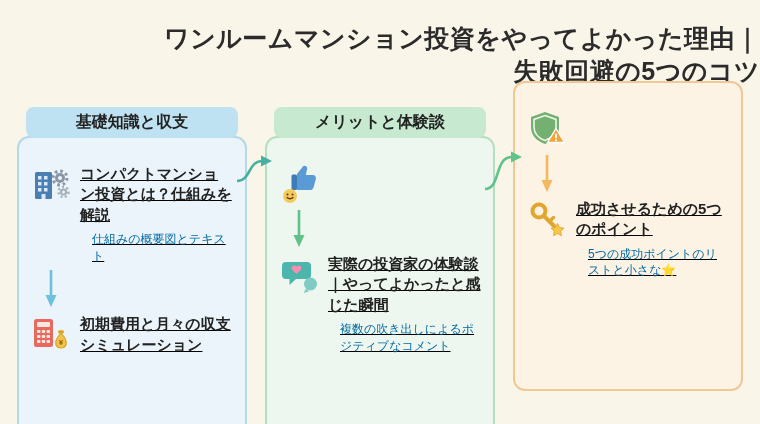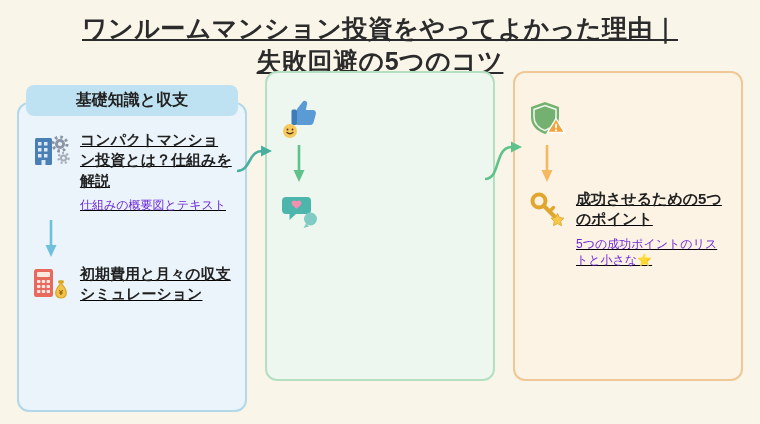--- a/index.html
+++ b/index.html
@@ -5,35 +5,35 @@
   :root{
     --background:#faf5e9; --title_color:#2b2b2b;
     --col1_header_bg:#bfe2f2; --col1_card_bg:#eaf4fa; --col1_border:#b2d8ea; --col1_arrow:#6fc0dd;
     --col2_header_bg:#c6e9cf; --col2_card_bg:#edf7ef; --col2_border:#b5dfc1; --col2_arrow:#5fc28a;
     --col3_header_bg:#f7d8ad; --col3_card_bg:#fdf3e4; --col3_border:#f0c896; --col3_arrow:#f4b860;
     --connector1:#49b0a0; --connector2:#5fc28a;
   }
   *{margin:0;padding:0;box-sizing:border-box;}
   html,body{width:760px;height:424px;}
   body{background:var(--background);font-family:"Liberation Sans",sans-serif;overflow:hidden;}
-  .title{ text-align:center;padding-top:12px;font-size:25px;font-weight:bold;
-    color:var(--title_color);line-height:1.3;letter-spacing:.5px;text-decoration:underline;}
+  .title{ text-align:right;padding-top:22px;font-size:25px;font-weight:bold;
+    color:var(--title_color);line-height:1.3;letter-spacing:.5px;}
   .columns{display:flex;gap:18px;padding:0 17px;margin-top:8px;position:relative;}
   .column{flex:1;display:flex;flex-direction:column;min-width:0;}
   .col-header{border-radius:8px;padding:5px 6px;text-align:center;font-size:16px;font-weight:bold;
-    color:#222;width:92%;margin:0 auto;position:relative;z-index:2;}
+    color:#222;width:92%;margin:12px auto;position:relative;z-index:2;}
   .card{border-radius:12px;border:2px solid;margin-top:-14px;padding:26px 12px 18px;height:310px;text-decoration:underline;}
   .c1 .col-header{background:var(--col1_header_bg);} .c1 .card{background:var(--col1_card_bg);border-color:var(--col1_border);} .c1 .down-arrow{color:var(--col1_arrow);}
   .c2 .col-header{background:var(--col2_header_bg);} .c2 .card{background:var(--col2_card_bg);border-color:var(--col2_border);} .c2 .down-arrow{color:var(--col2_arrow);}
   .c3 .col-header{background:var(--col3_header_bg);} .c3 .card{background:var(--col3_card_bg);border-color:var(--col3_border);} .c3 .down-arrow{color:var(--col3_arrow);}
   .item{display:flex;gap:9px;align-items:flex-start;}
   .icon{flex:0 0 40px;width:40px;height:40px;}
   .icon svg{display:block;}
   .item-title{font-size:15px;font-weight:bold;color:#222;line-height:1.35;}
-  .item-sub{font-size:12px;color:#6d28d9;line-height:1.4;margin-top:6px;}
+  .item-sub{font-size:12px;color:#0369a1;line-height:1.4;margin-top:6px;margin-left:12px;}
   .down-arrow{margin:4px 0 4px 13px;height:42px;}
   .connector{position:absolute;z-index:3;pointer-events:none;}
   .connector-1{left:234px;top:56px;color:var(--connector1);}
   .connector-2{left:482px;top:48px;color:var(--connector2);}
 </style>
 </head>
 <body>
 
 <header class="title">
   <div>ワンルームマンション投資をやってよかった理由｜</div>
@@ -99,20 +99,21 @@
           </svg>
         </span>
         <div class="item-text">
           <div class="item-title">初期費用と月々の収支シミュレーション</div>
         </div>
       </div>
     </div>
   </section>
 
   <section class="column c2">
+    <div class="col-header">メリットと体験談</div>
     <div class="card">
       <div class="item">
         <span class="icon">
           <svg viewBox="0 0 40 40" width="40" height="40">
             <path d="M18 10 l5.5-7 a2.6 2.6 0 0 1 4.7 1.8 L26.8 11 H34 a3 3 0 0 1 2.9 3.7 l-2.2 8.2 A4 4 0 0 1 30.8 26 H18 z" fill="#5b9bd5"></path>
             <rect x="12.5" y="10.5" width="5.5" height="15.5" rx="1.5" fill="#3e7cb8"></rect>
             <circle cx="11" cy="32" r="7" fill="#f6c95c"></circle>
             <circle cx="8.5" cy="30.5" r="1" fill="#5a3b1a"></circle>
               <circle cx="13.5" cy="30.5" r="1" fill="#5a3b1a"></circle>
             <path d="M8 33.5 q3 2.6 6 0" stroke="#5a3b1a" stroke-width="1.3" fill="none" stroke-linecap="round"></path>
@@ -129,20 +130,24 @@
       </div>
       <div class="item">
         <span class="icon">
           <svg viewBox="0 0 40 40" width="40" height="40">
             <path d="M7 8 h21 a4 4 0 0 1 4 4 v9 a4 4 0 0 1-4 4 H17 l-6.5 6 v-6 H7 a4 4 0 0 1-4-4 v-9 a4 4 0 0 1 4-4 z" fill="#4db6ac"></path>
             <path d="M17.5 12.6 c-1.7-2-4.9-1-4.9 1.5 0 2.1 2.5 3.9 4.9 5.7 2.4-1.8 4.9-3.6 4.9-5.7 0-2.5-3.2-3.5-4.9-1.5 z" fill="#f48fb1"></path>
             <circle cx="31.5" cy="30" r="6.5" fill="#80cbc4"></circle>
             <path d="M27 34.5 l-2.5 4.5 5.5-1.5 z" fill="#80cbc4"></path>
           </svg>
         </span>
+        <div class="item-text">
+          <div class="item-title">実際の投資家の体験談｜やってよかったと感じた瞬間</div>
+          <div class="item-sub">複数の吹き出しによるポジティブなコメント</div>
+        </div>
       </div>
     </div>
   </section>
 
   <section class="column c3">
     <div class="card">
       <div class="item">
         <span class="icon">
           <svg viewBox="0 0 40 40" width="40" height="40">
             <path d="M18 3 L32 8 v10 c0 9-6 14-14 17 C10 32 4 27 4 18 V8 z" fill="#74b06f"></path>

